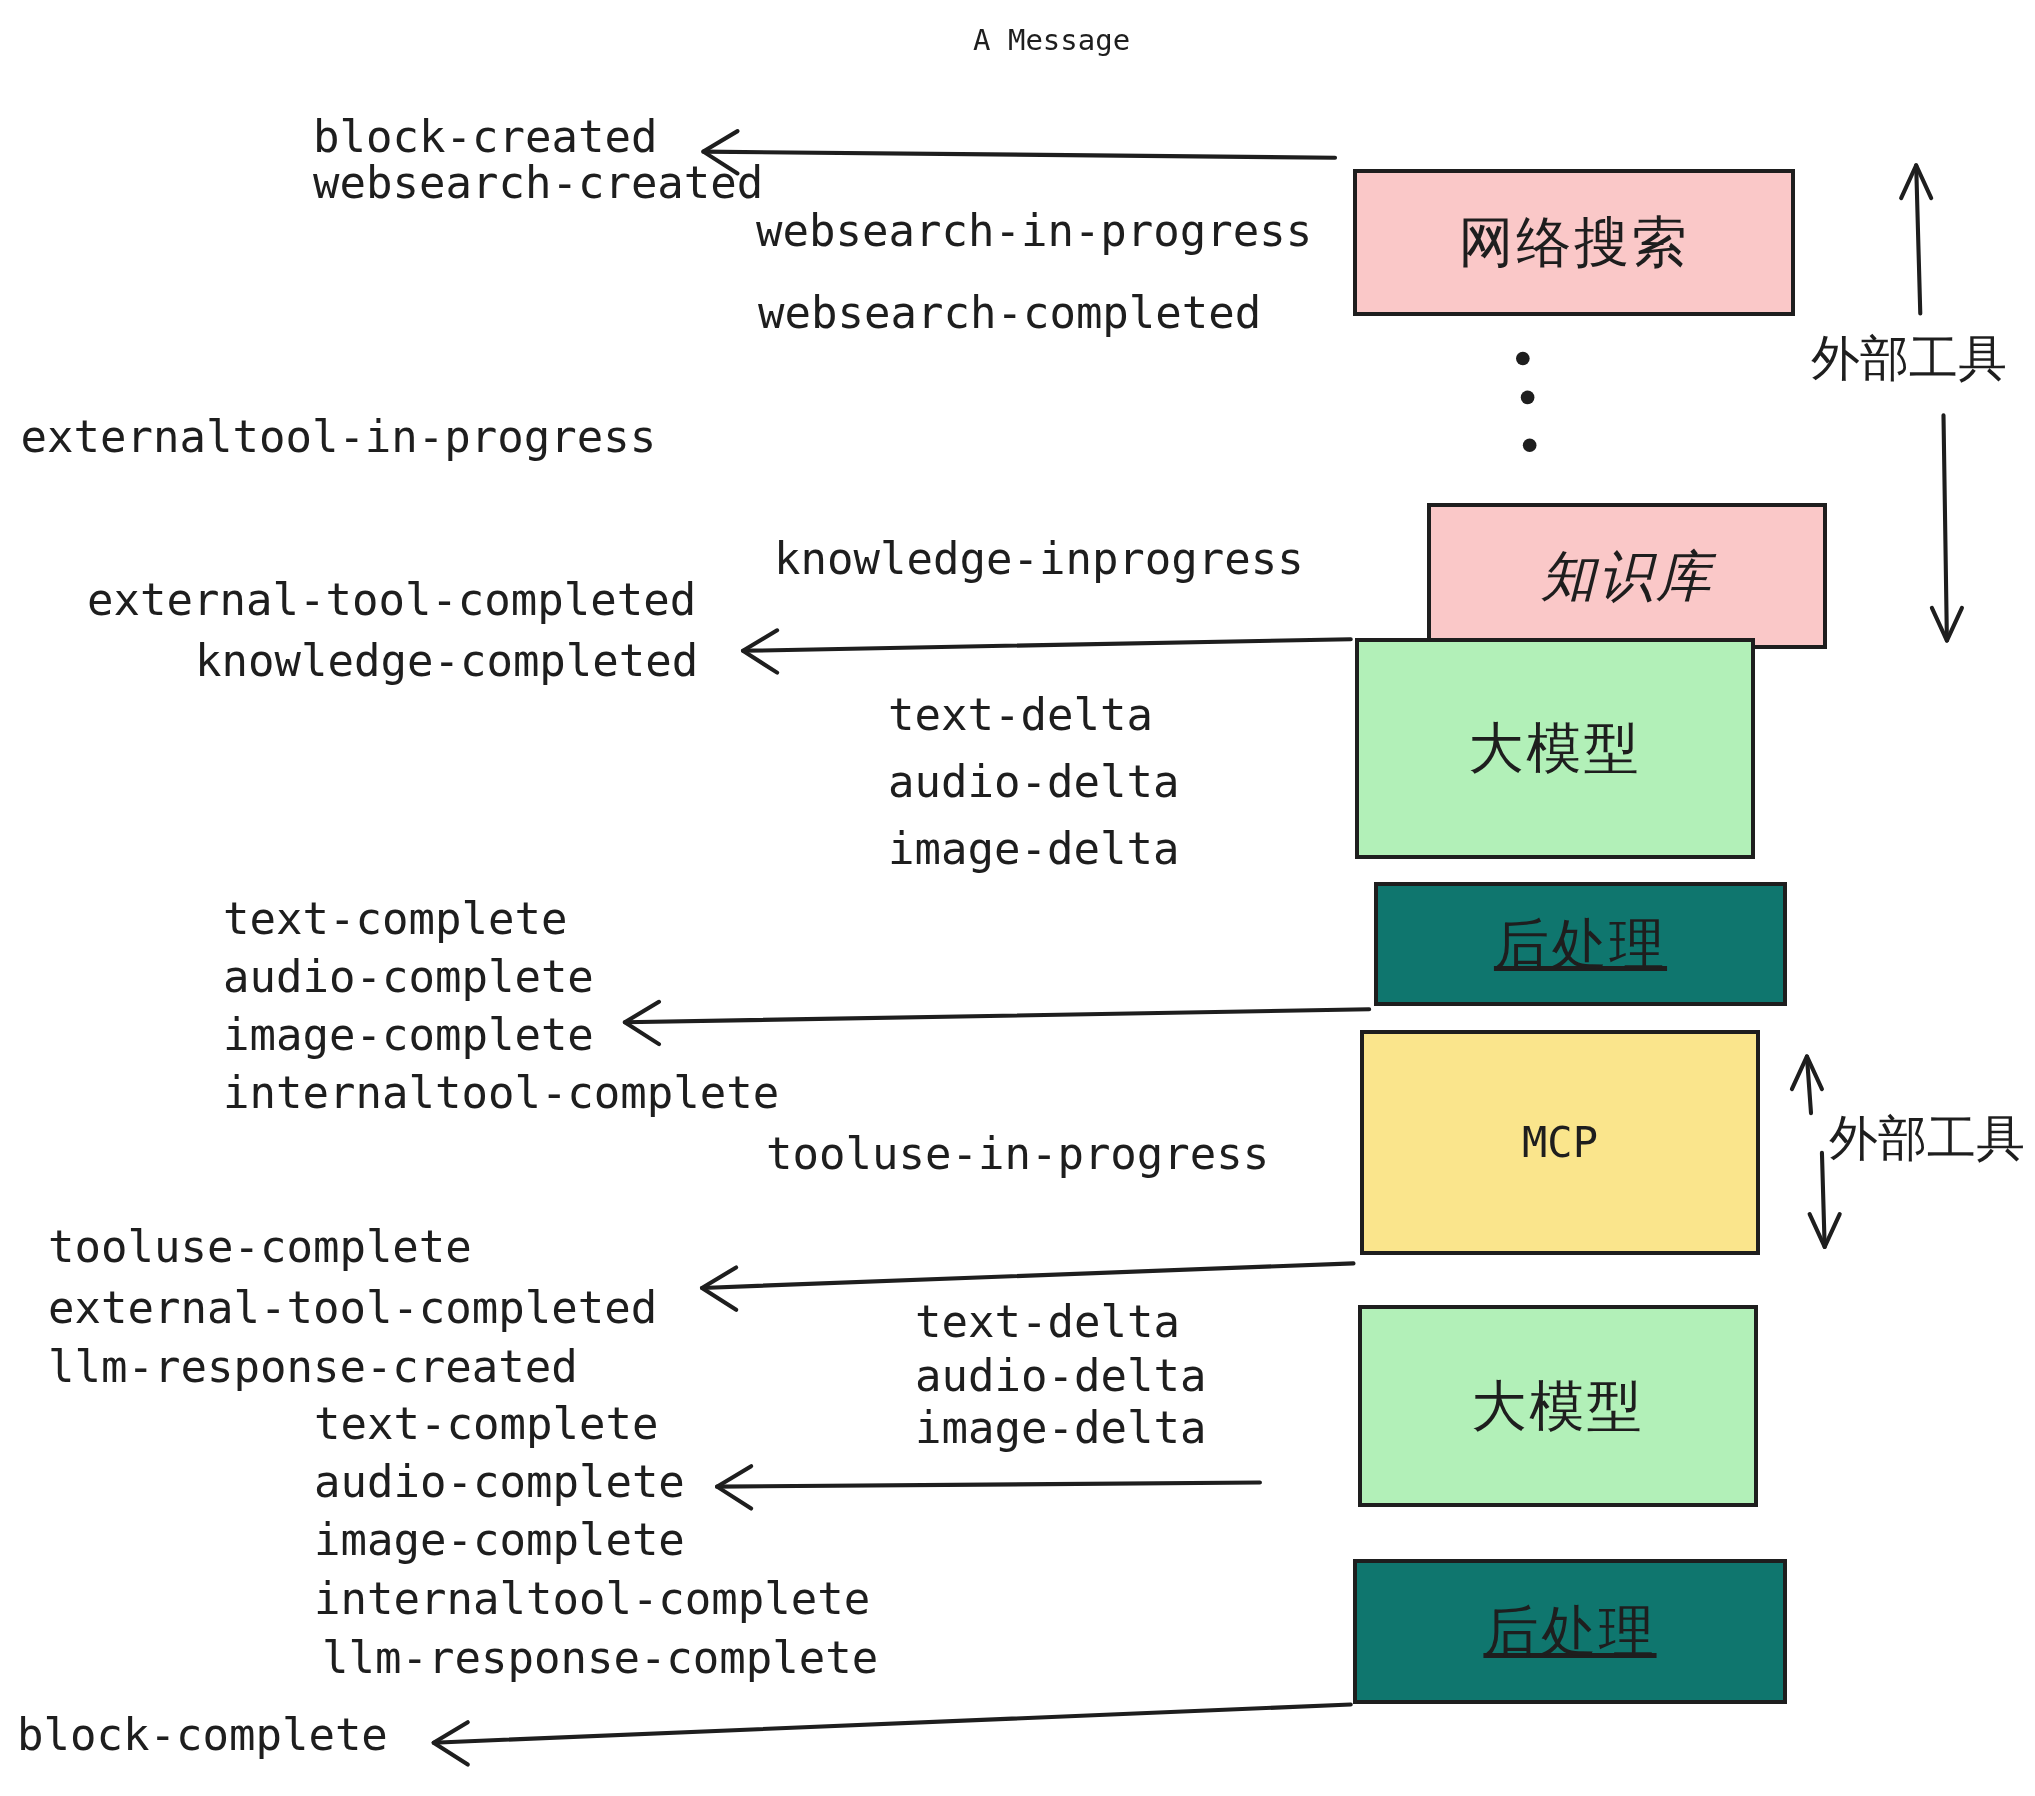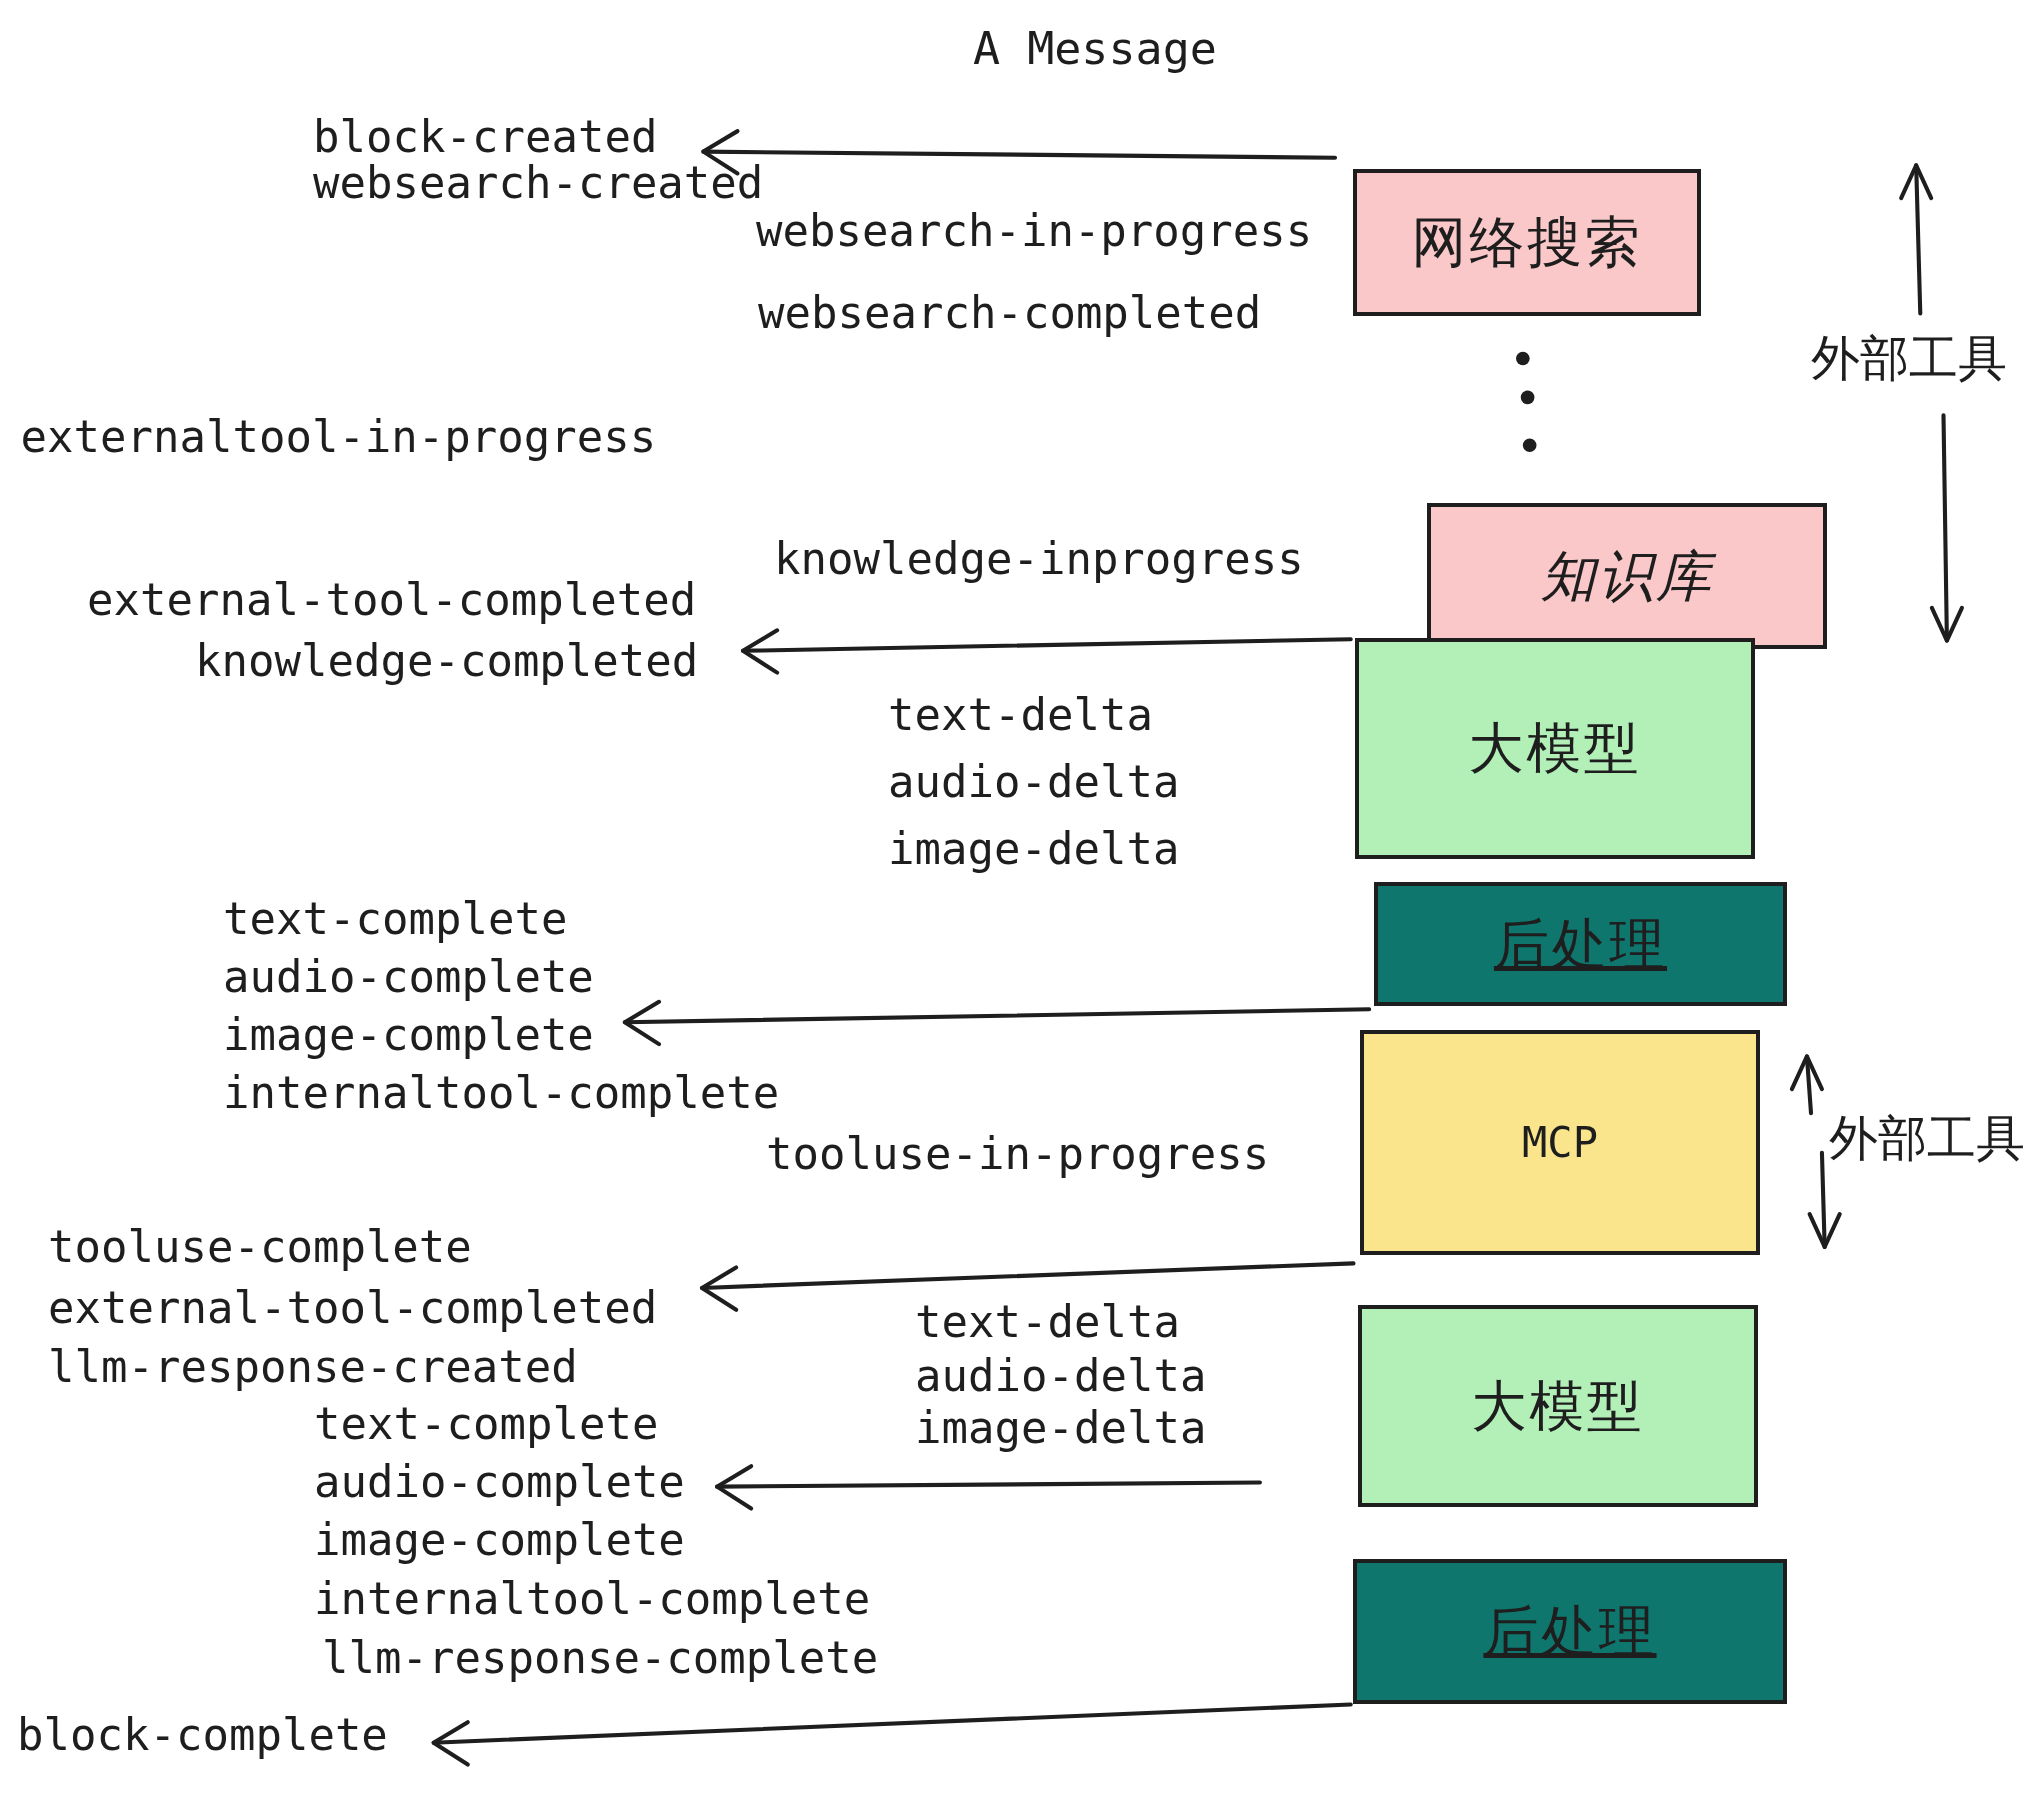--- a/index.html
+++ b/index.html
@@ -11,21 +11,21 @@
     color:var(--ink,#1e1e1e);
     overflow:hidden;
   }
   .evt{
     position:absolute;
     font-size:44px;
     line-height:1;
     white-space:nowrap;
     color:var(--ink,#1e1e1e);
   }
-  .title{font-size:45px;}
+  .title{font-size:29px;}
   .box{
     position:absolute;
     box-sizing:border-box;
     border:4.1px solid var(--ink,#1e1e1e);
     display:flex;align-items:center;justify-content:center;
   }
   .box-pink{background:var(--pink,#fac8c8);}
   .box-green{background:var(--green,#b2f0b8);}
   .box-yellow{background:var(--yellow,#fae58c);text-align:center;}
   .box-white{background:#0f766e;text-decoration:underline;}
@@ -97,21 +97,21 @@
   <div class="evt" style="left:915px;top:1406px;">image-delta</div>
 
   <div class="evt" style="left:314px;top:1402px;">text-complete</div>
   <div class="evt" style="left:314px;top:1460px;">audio-complete</div>
   <div class="evt" style="left:314px;top:1518px;">image-complete</div>
   <div class="evt" style="left:314px;top:1577px;">internaltool-complete</div>
   <div class="evt" style="left:314px;top:1636px;margin-left:8px;">llm-response-complete</div>
 
   <div class="evt" style="left:17px;top:1713px;">block-complete</div>
 
-  <div class="box box-pink" style="left:1353px;top:169px;width:348px;height:147px;text-align:center;">
+  <div class="box box-pink" style="left:1353px;top:169px;width:442px;height:147px;text-align:center;">
     <span class="box-label cjk">网络搜索</span>
   </div>
   <div class="box box-pink" style="left:1427px;top:503px;width:400px;height:146px;font-style:italic;">
     <span class="box-label cjk">知识库</span>
   </div>
   <div class="box box-green" style="left:1355px;top:638px;width:400px;height:221px;">
     <span class="box-label cjk">大模型</span>
   </div>
   <div class="box box-white" style="left:1374px;top:882px;width:413px;height:124px;">
     <span class="box-label cjk">后处理</span>

